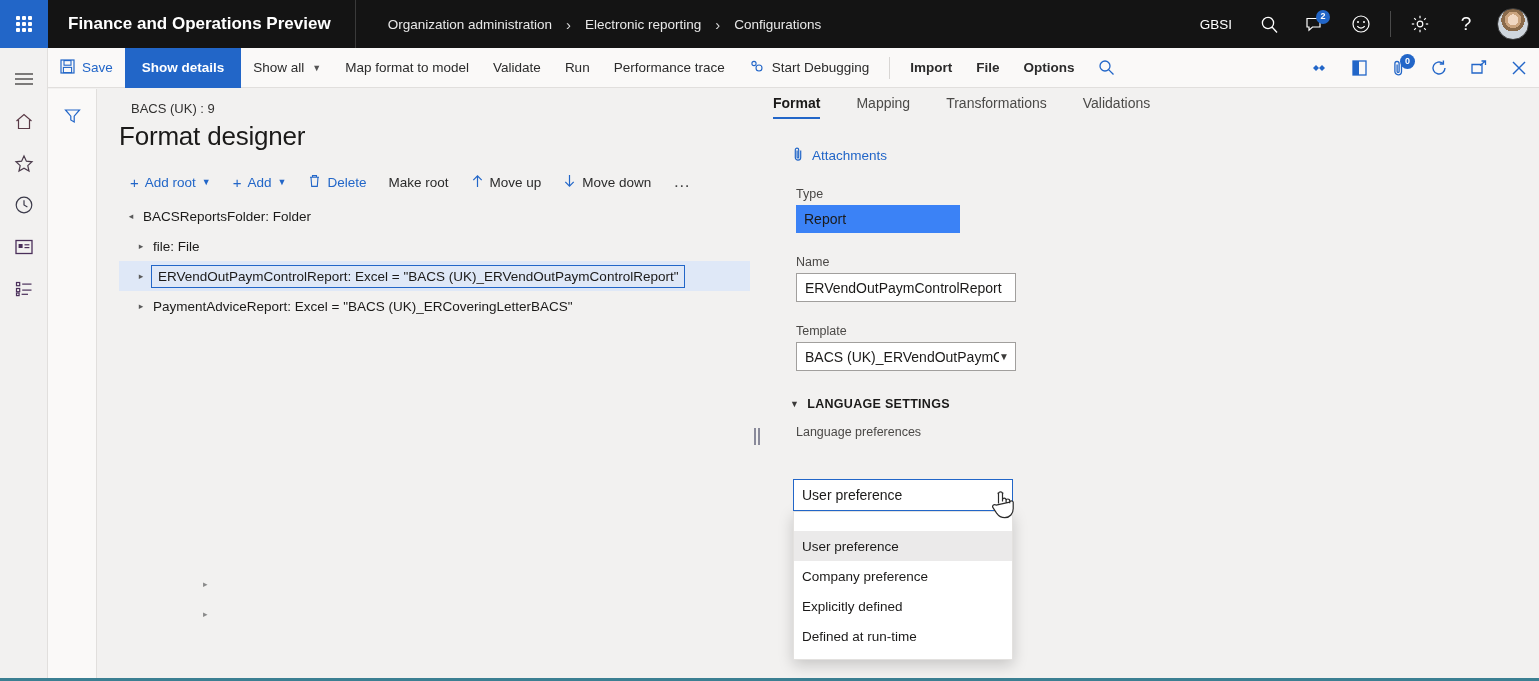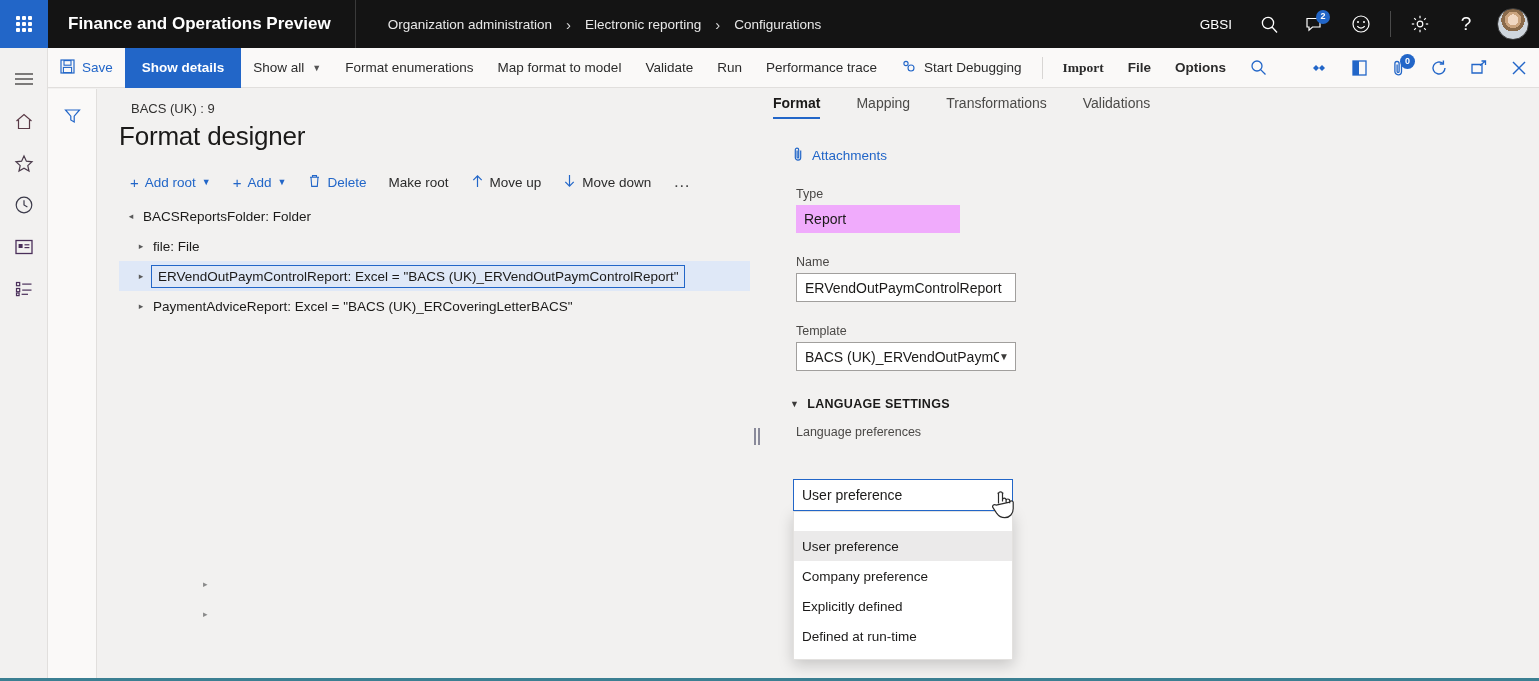--- a/index.html
+++ b/index.html
@@ -172,21 +172,21 @@
     content: ""; position: absolute; left: 0; right: 18px; bottom: 0;
     height: 2px; background: #2266c8;
   }
   .attach {
     display: flex; align-items: center; gap: 7px; margin-top: 27px; margin-left: 22px;
     color: #2266c8; font-size: 13.5px; cursor: pointer;
   }
   .fgroup { margin-top: 22px; margin-left: 26px; }
   .flabel { font-size: 12.5px; color: #4a4846; margin-bottom: 4px; }
   .fvalue-ro {
-    width: 164px; height: 28px; line-height: 28px; background: #f0abfc;
+    width: 164px; height: 28px; line-height: 28px; background: #3b82f6;
     padding: 0 8px; font-size: 14px; color: #1b1a19;
   }
   .finput {
     width: 220px; height: 29px; line-height: 29px; background: #ffffff;
     border: 1px solid #a19f9d; padding: 0 8px; font-size: 14px; color: #1b1a19;
   }
   .fselect {
     width: 220px; height: 29px; background: #ffffff; border: 1px solid #a19f9d;
     display: flex; align-items: center; padding: 0 6px 0 8px;
     font-size: 14px; color: #1b1a19; cursor: pointer;
@@ -361,36 +361,35 @@
             <rect x="3.4" y="8.4" width="8.2" height="5.2" stroke="#2266c8" stroke-width="1.1" fill="none"></rect>
           </svg>
       </span>
       <span>Save</span>
     </div>
     <div class="cmd active">Show details</div>
     <div class="cmd dark">
       <span>Show all</span>
       <span class="chev">▼</span>
     </div>
-    <div class="cmd dark">Format enumerations</div>
     <div class="cmd dark">Map format to model</div>
     <div class="cmd dark">Validate</div>
     <div class="cmd dark">Run</div>
     <div class="cmd dark">Performance trace</div>
     <div class="cmd dark">
       <span>
         <svg width="16" height="15" viewBox="0 0 16 15">
             <circle cx="5" cy="4.5" r="2.1" stroke="#2266c8" stroke-width="1.1" fill="none"></circle>
             <circle cx="10" cy="9" r="3" stroke="#2266c8" stroke-width="1.1" fill="none"></circle>
           </svg>
       </span>
       <span>Start Debugging</span>
     </div>
     <div class="cmd-div"></div>
-    <div class="cmd" style="font-weight:600;font-family:Liberation Serif, serif;">Import</div>
+    <div class="cmd" style="font-weight:600;">Import</div>
     <div class="cmd" style="font-weight:600;">File</div>
     <div class="cmd" style="font-weight:600;">Options</div>
     <div class="cmd-ico">
       <svg width="17" height="17" viewBox="0 0 17 17">
           <circle cx="7" cy="7" r="5" stroke="#2266c8" stroke-width="1.3" fill="none"></circle>
           <line x1="10.6" y1="10.6" x2="15.5" y2="15.5" stroke="#2266c8" stroke-width="1.3"></line>
         </svg>
     </div>
     <div class="cmdspacer"></div>
     <div class="cmd-ico">

